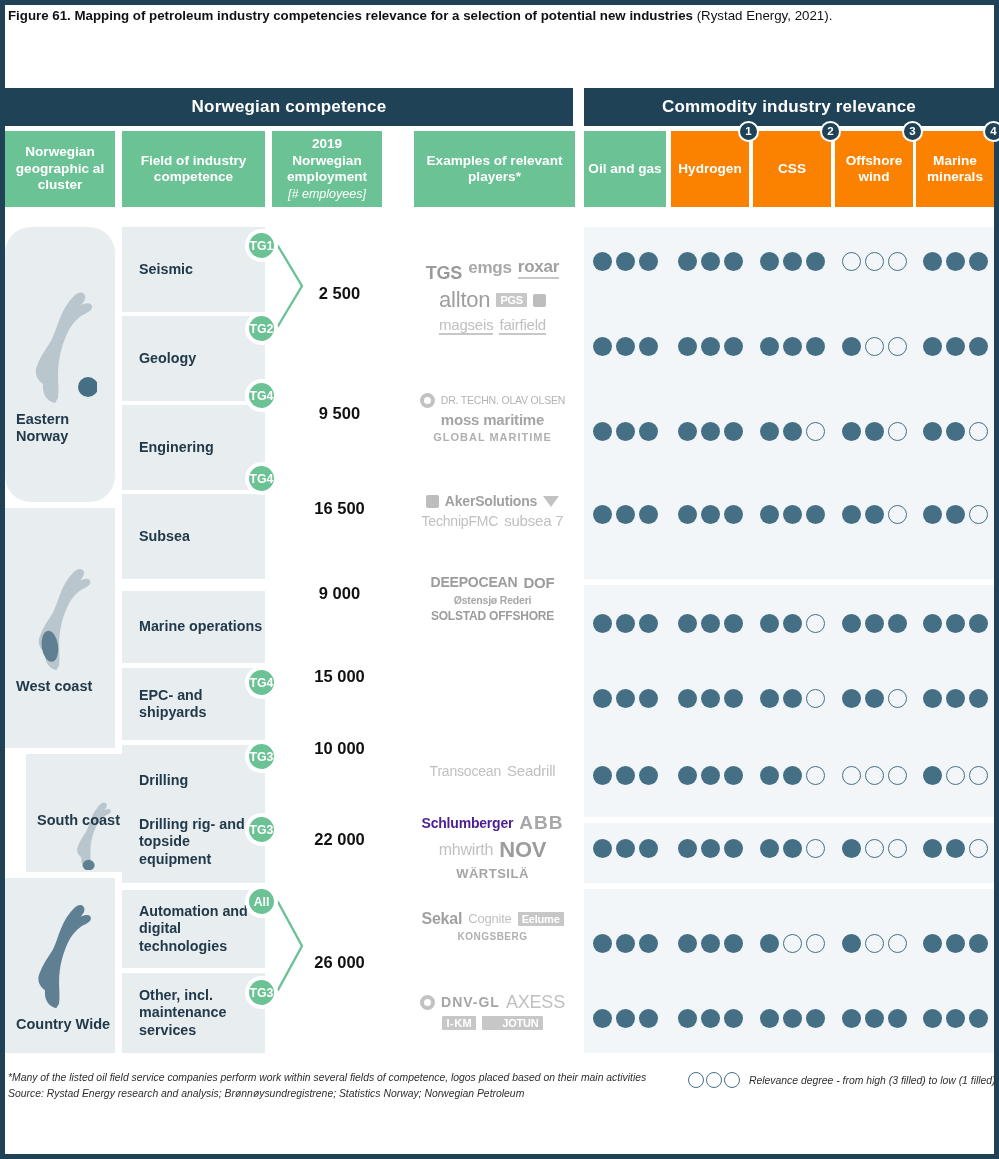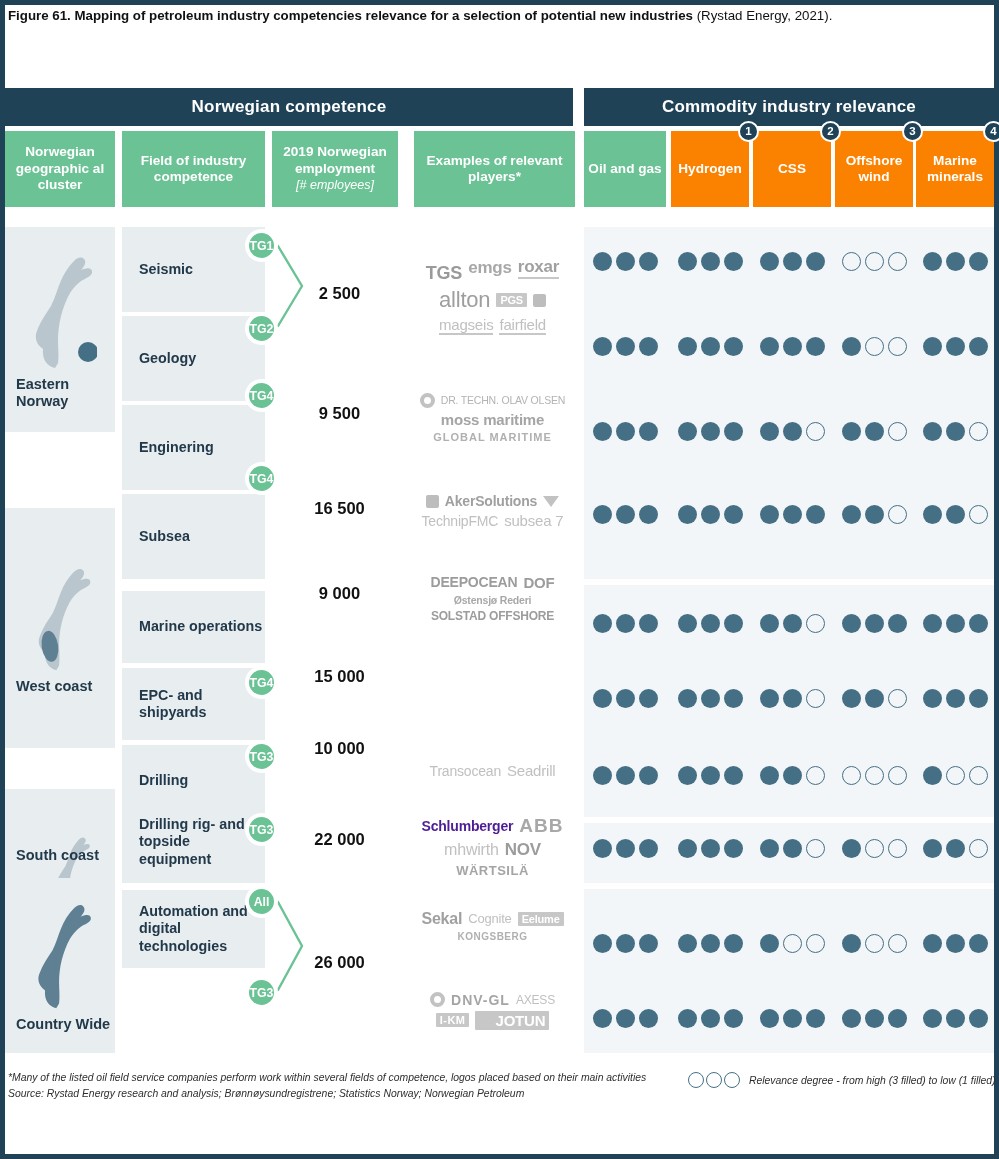--- a/index.html
+++ b/index.html
@@ -153,21 +153,21 @@
 
   <div class="grp-hdr" id="grp-left">Norwegian competence</div>
   <div class="grp-hdr" id="grp-right">Commodity industry relevance</div>
 
   <div class="col-hdr" style="left:5px;width:110px;">
     <span>Norwegian geographic al cluster</span>
   </div>
   <div class="col-hdr" style="left:122px;width:143px;">
     <span>Field of industry competence</span>
   </div>
-  <div class="col-hdr" style="left:272px;width:126px;align-items:center;">
+  <div class="col-hdr" style="left:272px;width:110px;align-items:center;">
     <span>2019 Norwegian employment</span>
     <span class="sub">[# employees]</span>
   </div>
   <div class="col-hdr" style="left:414px;width:161px;">
     <span>Examples of relevant players*</span>
   </div>
 
   <div class="col-hdr" style="left:584px;width:82px;">
     <span>Oil and gas</span>
   </div>
@@ -181,21 +181,21 @@
   </div>
   <div class="col-hdr orange" style="left:835px;width:78px;">
     <span class="badge-num">3</span>
     <span>Offshore wind</span>
   </div>
   <div class="col-hdr orange" style="left:916px;width:78px;">
     <span class="badge-num">4</span>
     <span>Marine minerals</span>
   </div>
 
-  <div class="cluster-cell" style="top:139px;height:205px;">
+  <div class="cluster-cell" style="top:139px;height:275px;border-radius:26px;">
     <div class="mapwrap">
       <svg width="70" height="120" viewBox="0 0 70 120" aria-hidden="true">
         <path d="M31 118 C22 116 18 108 19 99 C13 95 10 88 13 81 C16 72 22 64 27 56 C31 48 33 40 36 33 C39 25 44 17 50 11 C53 8 57 6 60 9 C63 12 60 17 57 20 C62 18 67 17 68 21 C69 26 62 28 57 31 C53 34 49 38 46 43 C42 50 39 58 37 66 C35 74 34 82 34 90 C34 98 35 106 34 113 Z" fill="#b9c6ce"></path>
       </svg>
       <svg width="22" height="120" viewBox="0 0 22 120" style="margin-left:-19px;" aria-hidden="true">
         <circle cx="13" cy="102" r="10" fill="#456f85"></circle>
       </svg>
     </div>
     <div class="cl-label">Eastern Norway</div>
   </div>
@@ -203,21 +203,21 @@
   <div class="cluster-cell" style="top:420px;height:240px;">
     <div class="mapwrap">
       <svg width="70" height="110" viewBox="0 0 70 120" aria-hidden="true">
         <path d="M31 118 C22 116 18 108 19 99 C13 95 10 88 13 81 C16 72 22 64 27 56 C31 48 33 40 36 33 C39 25 44 17 50 11 C53 8 57 6 60 9 C63 12 60 17 57 20 C62 18 67 17 68 21 C69 26 62 28 57 31 C53 34 49 38 46 43 C42 50 39 58 37 66 C35 74 34 82 34 90 C34 98 35 106 34 113 Z" fill="#b9c6ce"></path>
         <ellipse cx="24" cy="92" rx="9" ry="17" fill="#5f8093" transform="rotate(-8 24 92)"></ellipse>
       </svg>
     </div>
     <div class="cl-label">West coast</div>
   </div>
 
-  <div class="cluster-cell" style="top:701px;height:118px;">
+  <div class="cluster-cell" style="top:666px;height:118px;margin-left:21px;">
     <div class="mapwrap" style="width:100%;justify-content:flex-end;padding-right:14px;box-sizing:border-box;">
       <svg width="62" height="72" viewBox="0 0 70 120" aria-hidden="true">
         <path d="M31 118 C22 116 18 108 19 99 C13 95 10 88 13 81 C16 72 22 64 27 56 C31 48 33 40 36 33 C39 25 44 17 50 11 C53 8 57 6 60 9 C63 12 60 17 57 20 C62 18 67 17 68 21 C69 26 62 28 57 31 C53 34 49 38 46 43 C42 50 39 58 37 66 C35 74 34 82 34 90 C34 98 35 106 34 113 Z" fill="#b9c6ce"></path>
         <ellipse cx="31" cy="112" rx="10" ry="9" fill="#5f8093"></ellipse>
       </svg>
     </div>
     <div class="cl-label" style="margin-top:-58px;">South coast</div>
   </div>
 
   <div class="cluster-cell" style="top:790px;height:175px;">
@@ -266,20 +266,23 @@
   <div class="field-cell" style="top:713px;height:82px;">
     <span>Drilling rig- and topside equipment</span>
   </div>
   <div class="tg-badge" style="left:245px;top:725px;">TG3</div>
 
   <div class="field-cell" style="top:802px;height:78px;">
     <span>Automation and digital technologies</span>
   </div>
   <div class="tg-badge" style="left:245px;top:797px;">All</div>
 
+  <div class="field-cell" style="top:885px;height:80px;">
+    <span>Other, incl. maintenance services</span>
+  </div>
   <div class="tg-badge" style="left:245px;top:888px;">TG3</div>
 
   <svg class="connector" style="left:262px;top:140px;" width="46" height="115" aria-hidden="true">
     <path d="M16 18 L40 58 L16 98" fill="none" stroke="#6bc295" stroke-width="2.4" stroke-linejoin="round" stroke-linecap="round"></path>
   </svg>
   <svg class="connector" style="left:262px;top:796px;" width="46" height="122" aria-hidden="true">
     <path d="M16 18 L40 62 L16 106" fill="none" stroke="#6bc295" stroke-width="2.4" stroke-linejoin="round" stroke-linecap="round"></path>
   </svg>
 
   <div class="emp-cell" style="top:185px;height:40px;">2 500</div>
@@ -338,41 +341,41 @@
       <span class="lg thin" style="font-size:14px;">Transocean</span>
       <span class="lg thin" style="font-size:15px;">Seadrill</span>
     </div>
   </div>
 
   <div class="logos-cell" style="top:718px;height:80px;">
     <div class="logo-grid">
       <span class="lg" style="font-size:14px;color:#4c1d95;">Schlumberger</span>
       <span class="lg" style="font-size:19px;color:#a8a8a8;letter-spacing:1px;">ABB</span>
       <span class="lg thin" style="font-size:16px;">mhwirth</span>
-      <span class="lg" style="font-size:17px;color:#9c9c9c;">NOV</span>
+      <span class="lg" style="font-size:22px;color:#9c9c9c;">NOV</span>
       <span class="lg" style="font-size:13px;color:#a5a5a5;letter-spacing:.5px;">WÄRTSILÄ</span>
     </div>
   </div>
 
   <div class="logos-cell" style="top:795px;height:85px;">
     <div class="logo-grid">
       <span class="lg" style="font-size:16px;color:#a0a0a0;">Sekal</span>
       <span class="lg thin" style="font-size:13px;">Cognite</span>
       <span class="lg box" style="font-size:11px;">Eelume</span>
       <span class="lg" style="font-size:10px;color:#b0b0b0;letter-spacing:.5px;">KONGSBERG</span>
     </div>
   </div>
 
   <div class="logos-cell" style="top:880px;height:85px;">
     <div class="logo-grid">
       <span class="lg ring"></span>
       <span class="lg" style="font-size:14px;color:#a5a5a5;letter-spacing:1px;">DNV-GL</span>
-      <span class="lg thin" style="font-size:12px;">AXESS</span>
+      <span class="lg thin" style="font-size:18px;">AXESS</span>
       <span class="lg box" style="font-size:11px;letter-spacing:.5px;">I-KM</span>
-      <span class="lg box" style="font-size:15px;padding-left:20px;">JOTUN</span>
+      <span class="lg box" style="font-size:11px;padding-left:20px;">JOTUN</span>
     </div>
   </div>
 
   <div class="dots-band" style="top:139px;height:352px;"></div>
   <div class="dots-band" style="top:497px;height:232px;"></div>
   <div class="dots-band" style="top:735px;height:60px;"></div>
   <div class="dots-band" style="top:801px;height:164px;"></div>
 
   <div class="dots-row" id="dr0" style="top: 158px; height: 30px; position: absolute;">
       <div class="dots-group" style="position: absolute; left: 0px; width: 82px; top: 0px; height: 30px;">

